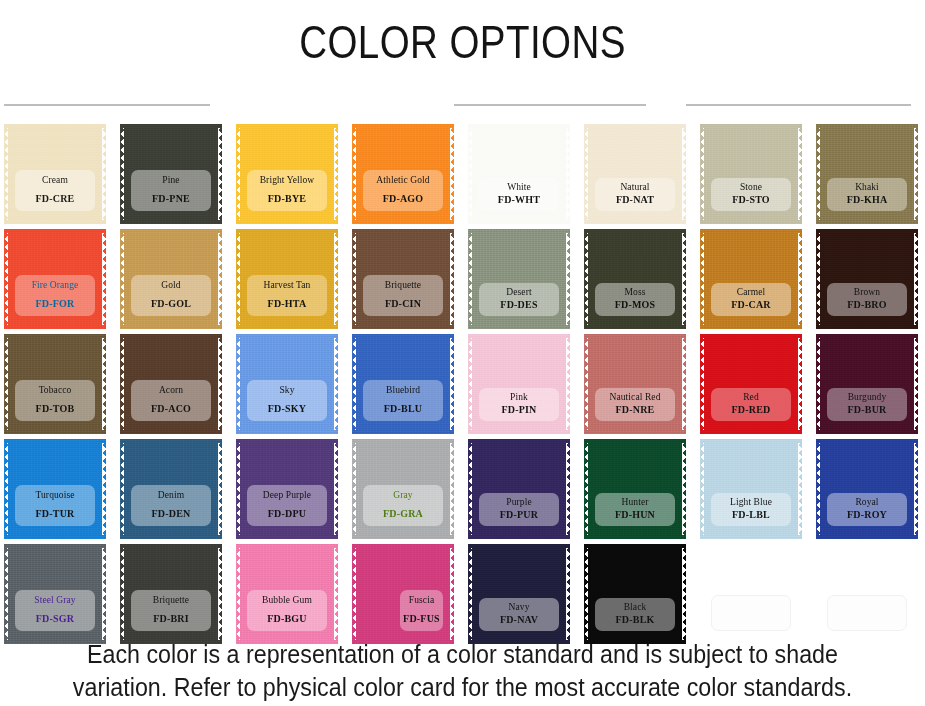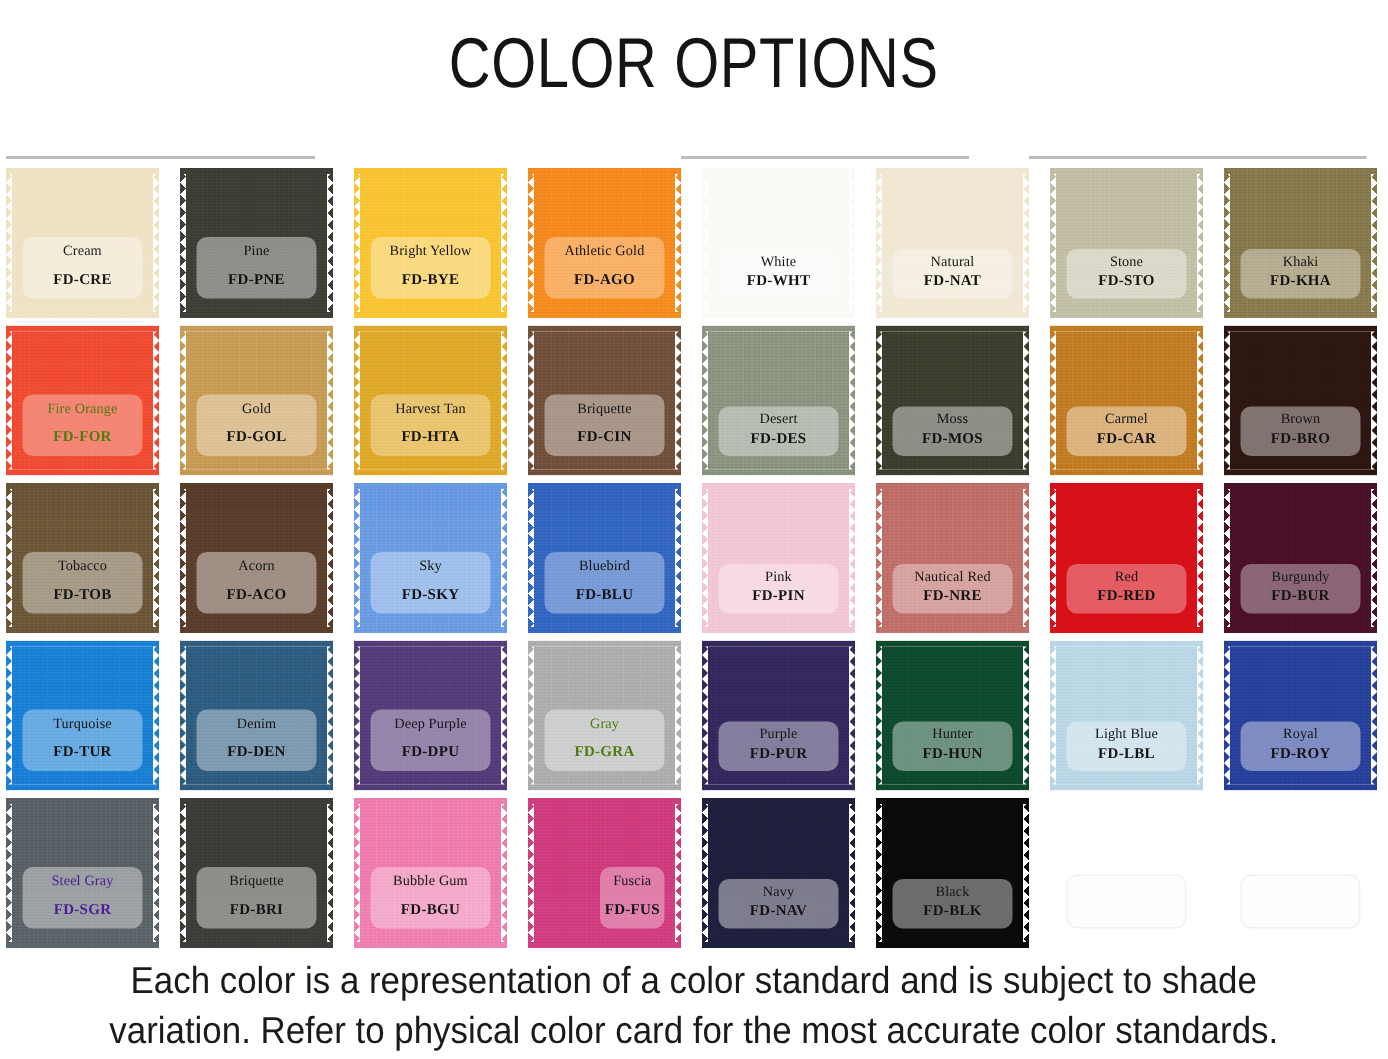--- a/index.html
+++ b/index.html
@@ -42,21 +42,21 @@
     background: #bdbdbd;
     top: 104px;
   }
   .top-rule.r1 { left: 4px;   width: 206px; }
   .top-rule.r2 { left: 454px; width: 192px; }
   .top-rule.r3 { left: 686px; width: 225px; }
 
   
   #swatch-grid {
     position: absolute;
-    top: 112px;
+    top: 124px;
     left: 4px;
     width: 917px;
     display: grid;
     grid-template-columns: repeat(8, 102px);
     grid-auto-rows: 100px;
     column-gap: 14px;
     row-gap: 5px;
   }
 
   .swatch-cell {
@@ -215,21 +215,21 @@
     </div>
     <div class="swatch-cell">
       <div class="swatch-fabric" style="background: rgb(136, 122, 78);"></div>
       <div class="swatch-label tight" style="background: rgba(255, 255, 255, 0.38); color: rgb(20, 20, 20);">
         <span class="nm">Khaki</span>
         <span class="cd">FD-KHA</span>
       </div>
     </div>
     <div class="swatch-cell">
       <div class="swatch-fabric" style="background: rgb(240, 75, 50);"></div>
-      <div class="swatch-label" style="background: rgba(255, 255, 255, 0.32); color: #4d7c0f;">
+      <div class="swatch-label" style="background: rgba(255, 255, 255, 0.32); color: #0369a1;">
         <span class="nm">Fire Orange</span>
         <span class="cd">FD-FOR</span>
       </div>
     </div>
     <div class="swatch-cell">
       <div class="swatch-fabric" style="background: rgb(199, 155, 85);"></div>
       <div class="swatch-label" style="background: rgba(255, 255, 255, 0.38); color: rgb(20, 20, 20);">
         <span class="nm">Gold</span>
         <span class="cd">FD-GOL</span>
       </div>

